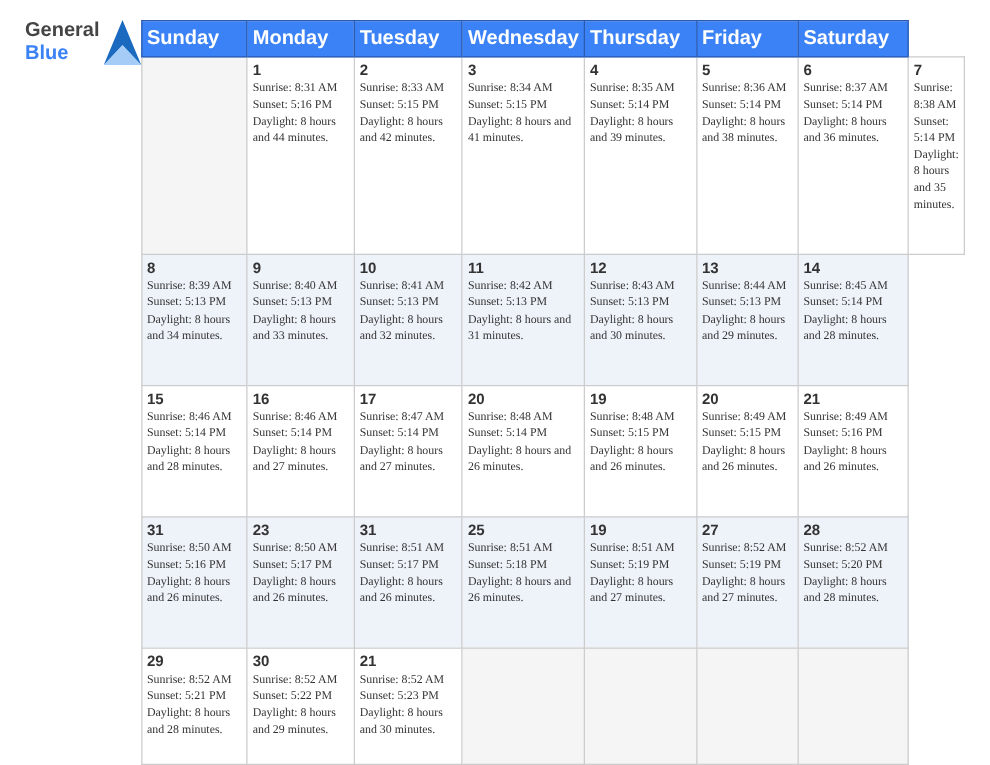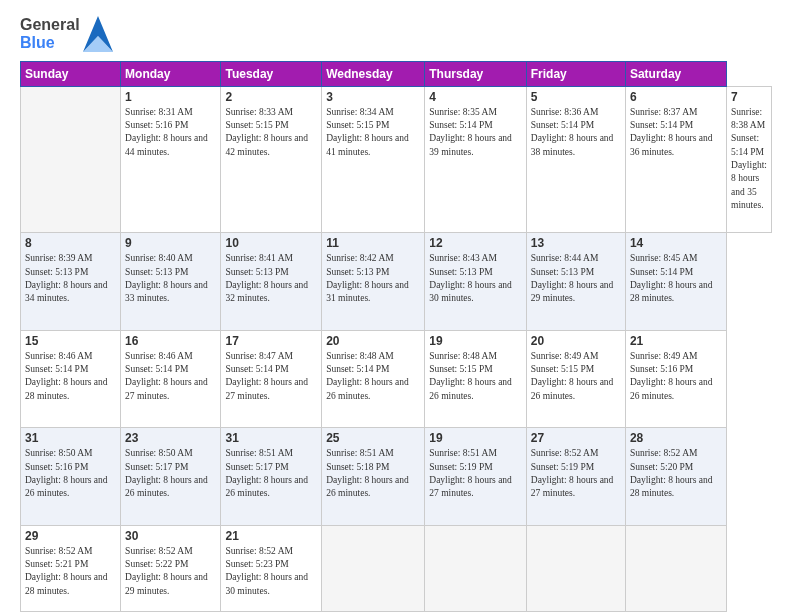--- a/index.html
+++ b/index.html
@@ -8,21 +8,20 @@
       background: #fff;
       width: 792px;
       height: 612px;
       overflow: hidden;
     }
     .page {
       width: 792px;
       height: 612px;
       padding: 16px 20px 0 20px;
       display: flex;
-      flex-direction: column;
     }
     .header {
       display: flex;
       align-items: flex-start;
       justify-content: space-between;
       margin-bottom: 8px;
     }
     .logo {
       display: flex;
       align-items: center;
@@ -41,25 +40,25 @@
       color: #555;
       margin-top: 2px;
     }
     .calendar {
       flex: 1;
       border-collapse: collapse;
       width: 100%;
       font-size: 10px;
     }
     .calendar th {
-      background: #a21caf;
+      background: #3b82f6;
       color: #fff;
       padding: 5px 4px;
       text-align: left;
-      font-size: 12px;
+      font-size: 16px;
       font-weight: bold;
       border: 1px solid #2a5aaf;
     }
     .calendar td {
       border: 1px solid #ccc;
       vertical-align: top;
       padding: 3px 4px;
       width: calc(100% / 7);
       background: #fff;
       height: 86px;

